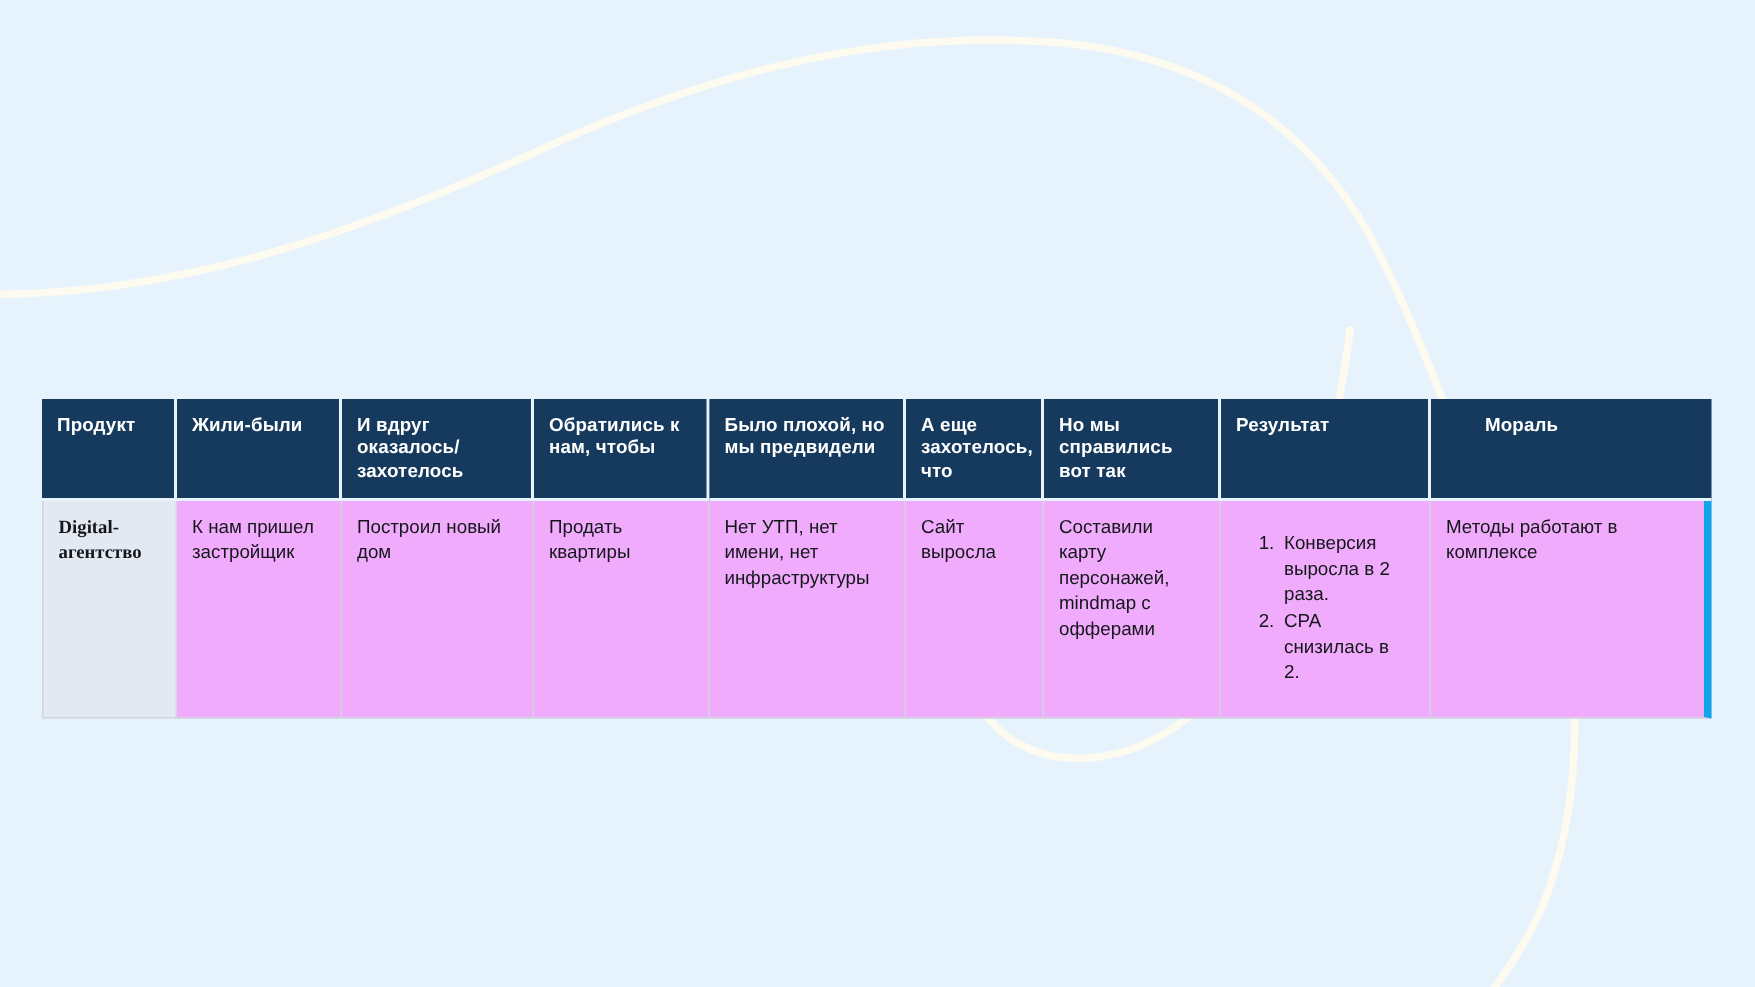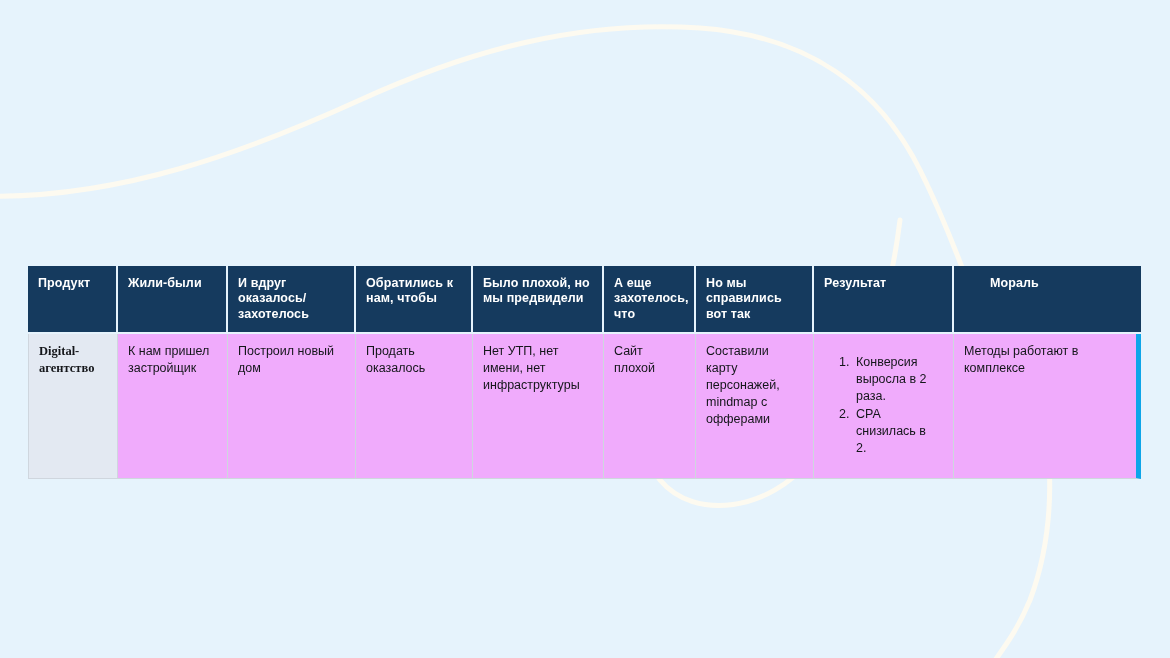--- a/index.html
+++ b/index.html
@@ -147,23 +147,23 @@
         <th>Но мы справились вот так</th>
         <th>Результат</th>
         <th>Мораль</th>
       </tr>
     </thead>
     <tbody>
       <tr>
         <td class="first-col">Digital-агентство</td>
         <td>К нам пришел застройщик</td>
         <td>Построил новый дом</td>
-        <td>Продать оказалось</td>
+        <td>Продать квартиры</td>
         <td>Нет УТП, нет имени, нет инфраструктуры</td>
-        <td>Сайт плохой</td>
+        <td>Сайт выросла</td>
         <td>Составили карту персонажей, mindmap с офферами</td>
         <td>
           <ol class="result-list">
               <li>Конверсия выросла в 2 раза.</li>
               <li>CPA снизилась в 2.</li>
             </ol>
         </td>
         <td>Методы работают в комплексе</td>
       </tr>
     </tbody>

